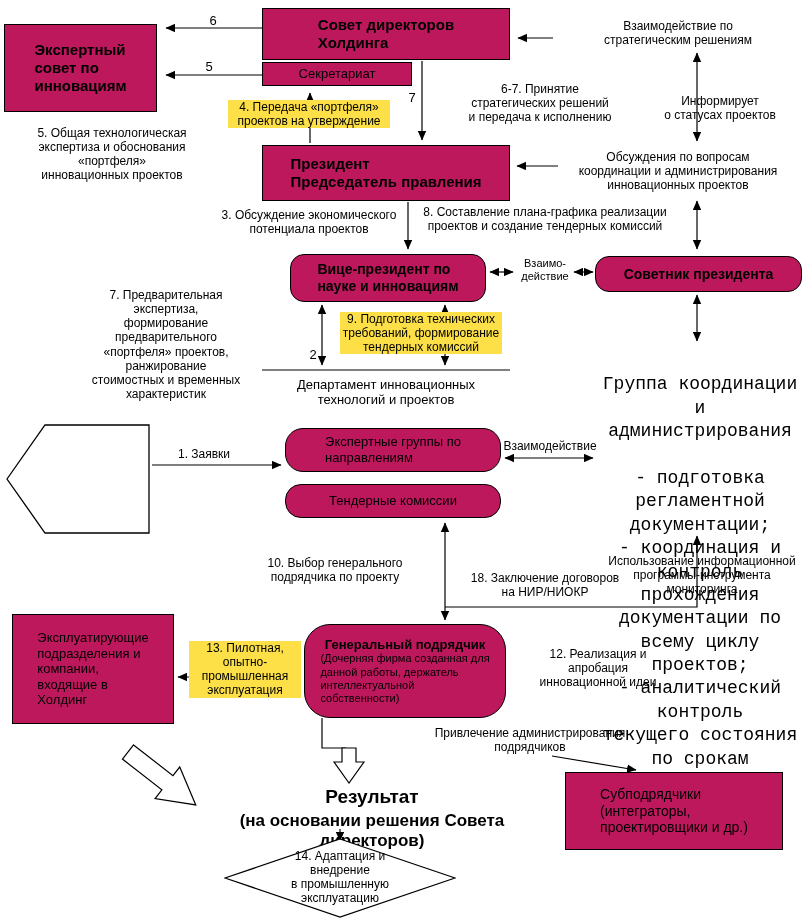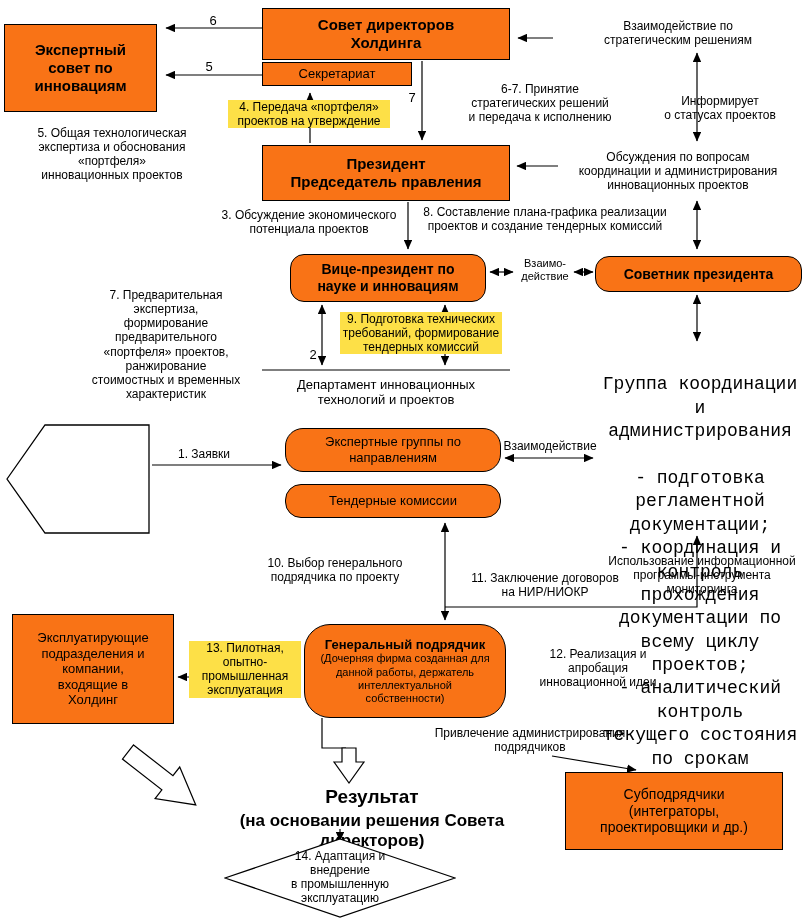--- a/index.html
+++ b/index.html
@@ -4,23 +4,23 @@
 <style>
   * { margin:0; padding:0; box-sizing:border-box; }
   body { background:#fff; }
   .canvas {
     position:relative; width:806px; height:919px; background:#fff;
     font-family:"Liberation Sans","DejaVu Sans",sans-serif; color:#000;
     overflow:hidden;
   }
   .overlay { position:absolute; left:0; top:0; z-index:1; }
   .box {
-    position:absolute; z-index:2; border:1.4px solid #000; background:#f97316;
+    position:absolute; z-index:2; border:1.4px solid #000; background:#be185d;
     display:flex; align-items:center; justify-content:center;
-    text-align:center; white-space:pre-line; line-height:1.2; padding:2px;
+    text-align:left; white-space:pre-line; line-height:1.2; padding:2px;
   }
   .round { border-radius:14px; }
   .round-lg { border-radius:24px; }
   .col { flex-direction:column; }
   .lbl {
     position:absolute; z-index:2; text-align:center; white-space:pre-line;
     font-size:12px; line-height:1.18;
   }
   .bg { background:#fde047; }
   .b { font-weight:bold; }
@@ -183,21 +183,21 @@
 стоимостных и временных
 характеристик</div>
   <div class="lbl bg" style="left:340px;top:312px;width:162px;">9. Подготовка технических
 требований, формирование
 тендерных комиссий</div>
   <div class="lbl" style="left:306px;top:347px;width:14px;font-size:13px;">2</div>
   <div class="lbl" style="left:502px;top:439px;width:96px;">Взаимодействие</div>
   <div class="lbl" style="left:168px;top:447px;width:72px;">1. Заявки</div>
   <div class="lbl" style="left:256px;top:556px;width:158px;">10. Выбор генерального
 подрядчика по проекту</div>
-  <div class="lbl" style="left:458px;top:571px;width:174px;">11. Заключение договоров
+  <div class="lbl" style="left:458px;top:571px;width:174px;">18. Заключение договоров
 на НИР/НИОКР</div>
   <div class="lbl" style="left:601px;top:554px;width:202px;">Использование информационной
 программы-инструмента
 мониторинга</div>
   <div class="lbl" style="left:524px;top:647px;width:148px;">12. Реализация и
 апробация
 инновационной идеи</div>
   <div class="lbl bg" style="left:189px;top:641px;width:112px;">13. Пилотная,
 опытно-
 промышленная

